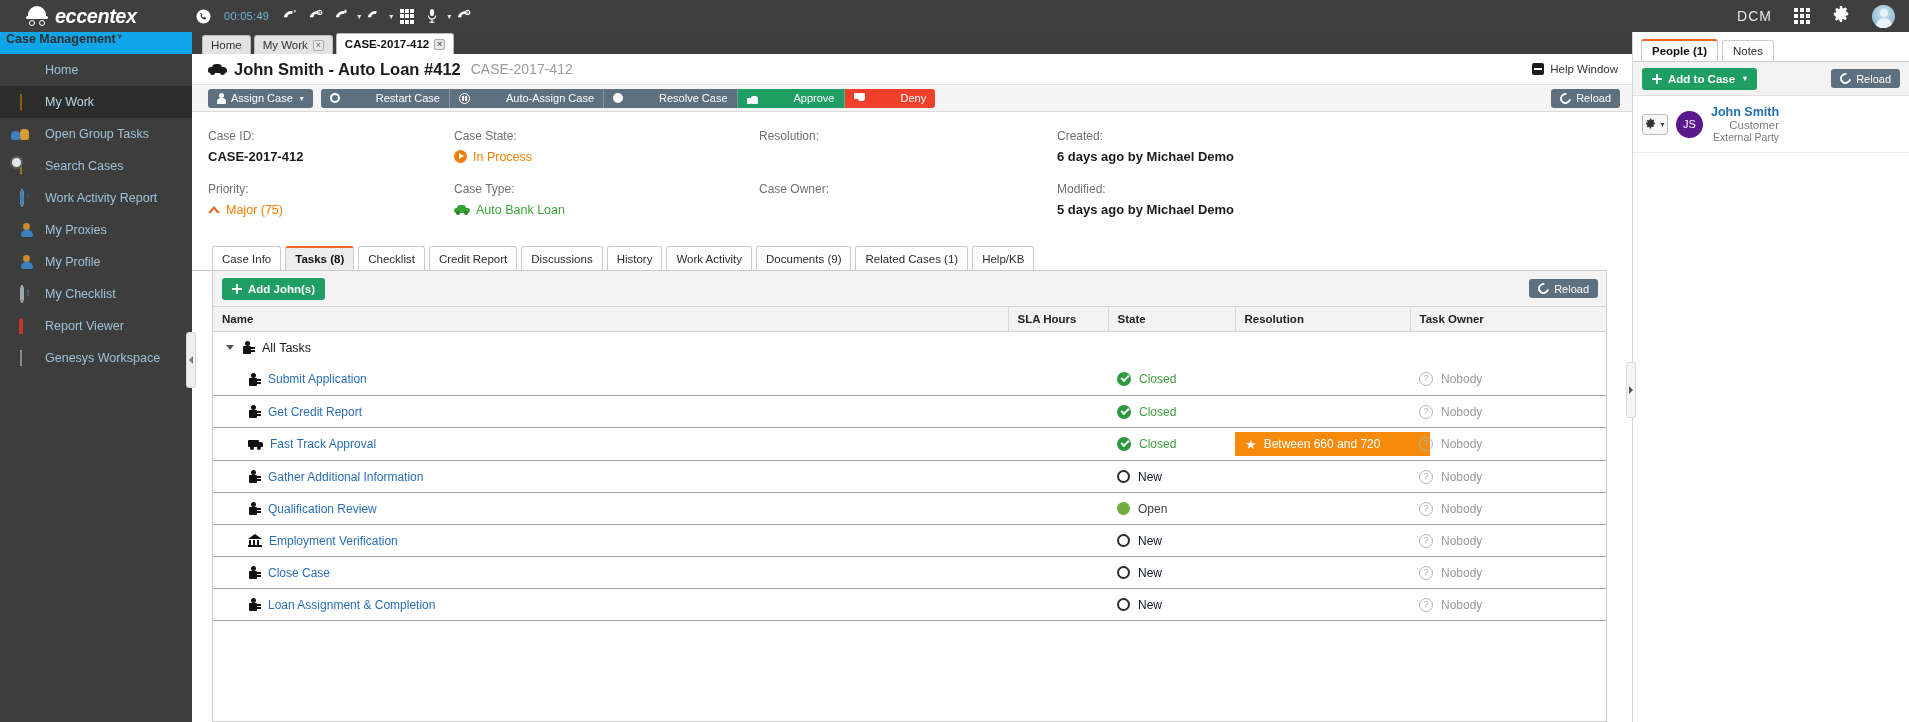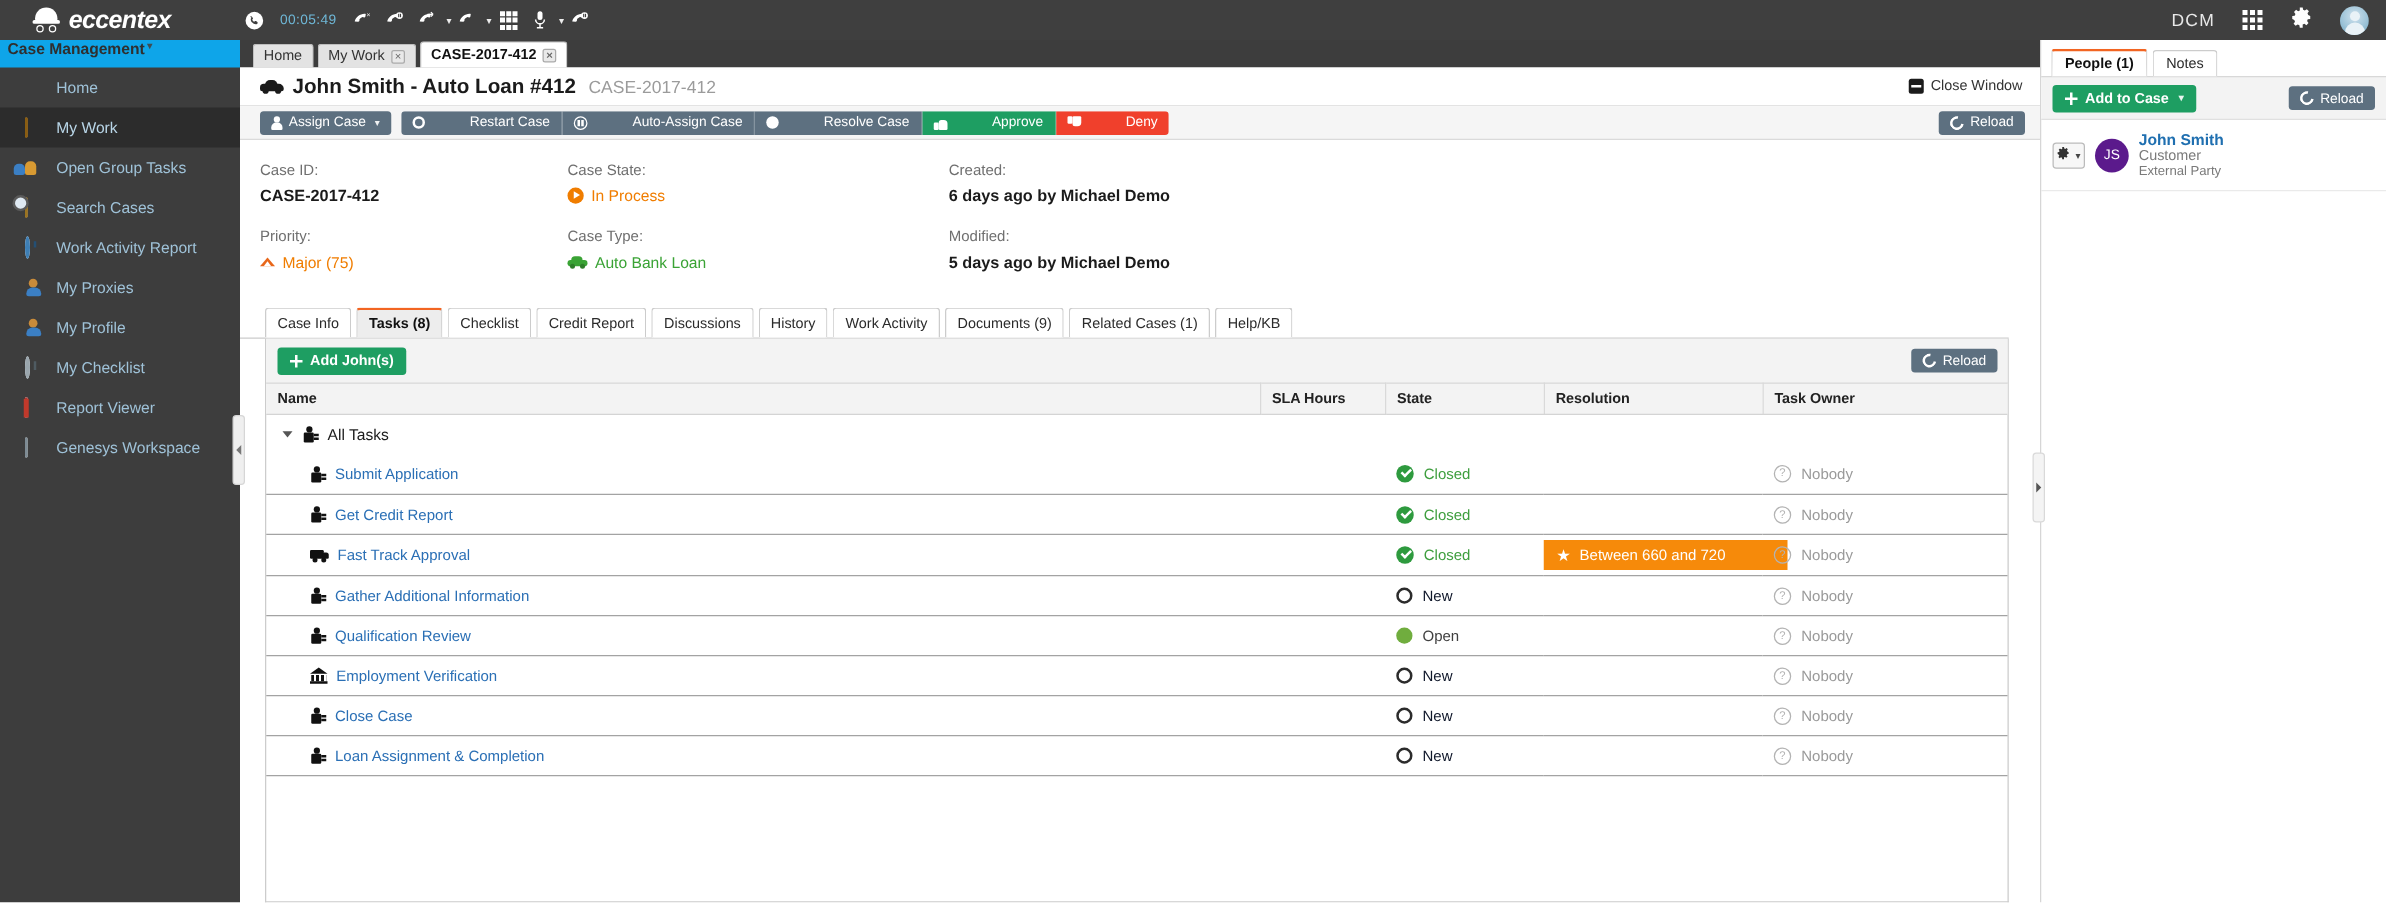--- a/index.html
+++ b/index.html
@@ -270,21 +270,21 @@
     display: inline-flex; align-items: center; gap: 7px; padding: 0 10px;
     margin: -3px -9px; width: calc(100% + 18px); box-sizing: content-box;
   }
   .star-w { color: #fff; font-size: 13px; line-height: 1; }
   .owner-cell { display: flex; align-items: center; gap: 8px; color: #9a9a9a; font-size: 12px; }
   .q-ico { width: 14px; height: 14px; border-radius: 50%; border: 1.5px solid #b3b3b3; color: #b3b3b3; font-size: 9px; line-height: 11px; text-align: center; flex: none; }
   .tbl tbody tr { border-bottom: 1px solid #a3a3a3; }
   .tbl tbody tr:first-child { border-bottom: none; }
 
   
-  .rightwrap { width: 277px; flex: none; position: relative; border-left: 1px solid #d6d6d6; background: #fff; }
+  .rightwrap { width: 277px; flex: none; position: relative; border-left: 1px solid #d6d6d6; background: #fff; text-align: right; }
   .rp-handle {
     position: absolute; left: -7px; top: 330px; width: 10px; height: 56px;
     background: #f4f4f4; border: 1px solid #d9d9d9; border-radius: 3px;
     display: flex; align-items: center; justify-content: center;
   }
   .rp-handle i { width:0;height:0;border-left:4px solid #555;border-top:4px solid transparent;border-bottom:4px solid transparent; }
   .rp-tabs { display: flex; align-items: flex-end; gap: 4px; padding: 10px 0 0 8px; border-bottom: 1px solid #ccc; height: 30px; }
   .rp-tab { border: 1px solid #ccc; border-bottom: none; border-radius: 3px 3px 0 0; height: 21px; padding: 0 10px; font-size: 11.5px; display: flex; align-items: center; background: #fff; color: #2b2b2b; }
   .rp-tab.active { background: #fff; border-top: 2px solid #f26522; font-weight: bold; color: #111; height: 22px; }
   .rp-toolbar { height: 34px; background: #f3f3f3; border-bottom: 1px solid #e0e0e0; display: flex; align-items: center; padding: 0 9px; }
@@ -477,21 +477,21 @@
           <span class="body"></span>
             <span class="top"></span>
             <span class="w1"></span>
             <span class="w2"></span>
         </span>
         <span>John Smith - Auto Loan #412</span>
       </div>
       <div class="case-code">CASE-2017-412</div>
       <div class="close-win">
         <span class="minus-box"></span>
-        <span>Close Window</span>
+        <span>Help Window</span>
       </div>
     </div>
 
     <div class="actionbar">
       <div class="btn btn-grey">
         <span class="ico-user-w"></span>
         <span>Assign Case</span>
         <span class="caret-sm">▾</span>
       </div>
       <div class="btn-group">
@@ -541,20 +541,26 @@
         <div class="sum-label">Case Type:</div>
         <div class="sum-value green">
           <span class="car-green">
             <span class="body"></span>
               <span class="top"></span>
               <span class="w1"></span>
               <span class="w2"></span>
           </span>
           <span>Auto Bank Loan</span>
         </div>
+      </div>
+      <div class="sumcol c3">
+        <div class="sum-label">Resolution:</div>
+        <div class="sum-value"></div>
+        <div class="sum-label">Case Owner:</div>
+        <div class="sum-value"></div>
       </div>
       <div class="sumcol c4">
         <div class="sum-label">Created:</div>
         <div class="sum-value">6 days ago by Michael Demo</div>
         <div class="sum-label">Modified:</div>
         <div class="sum-value">5 days ago by Michael Demo</div>
       </div>
     </div>
 
     <div class="content-tabs">

